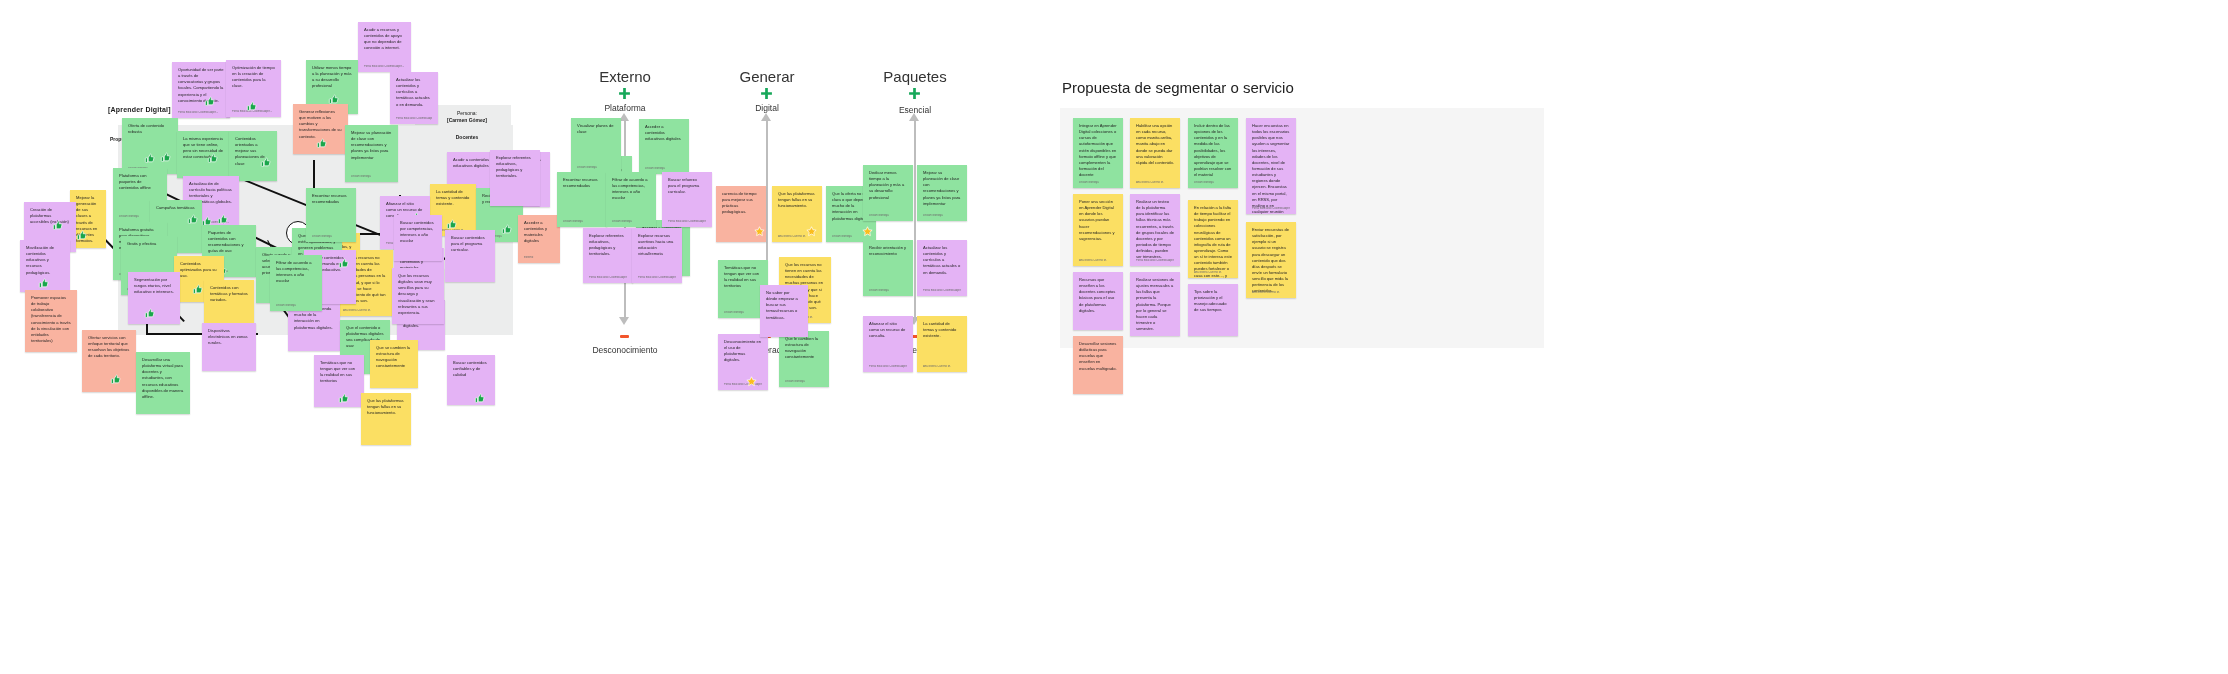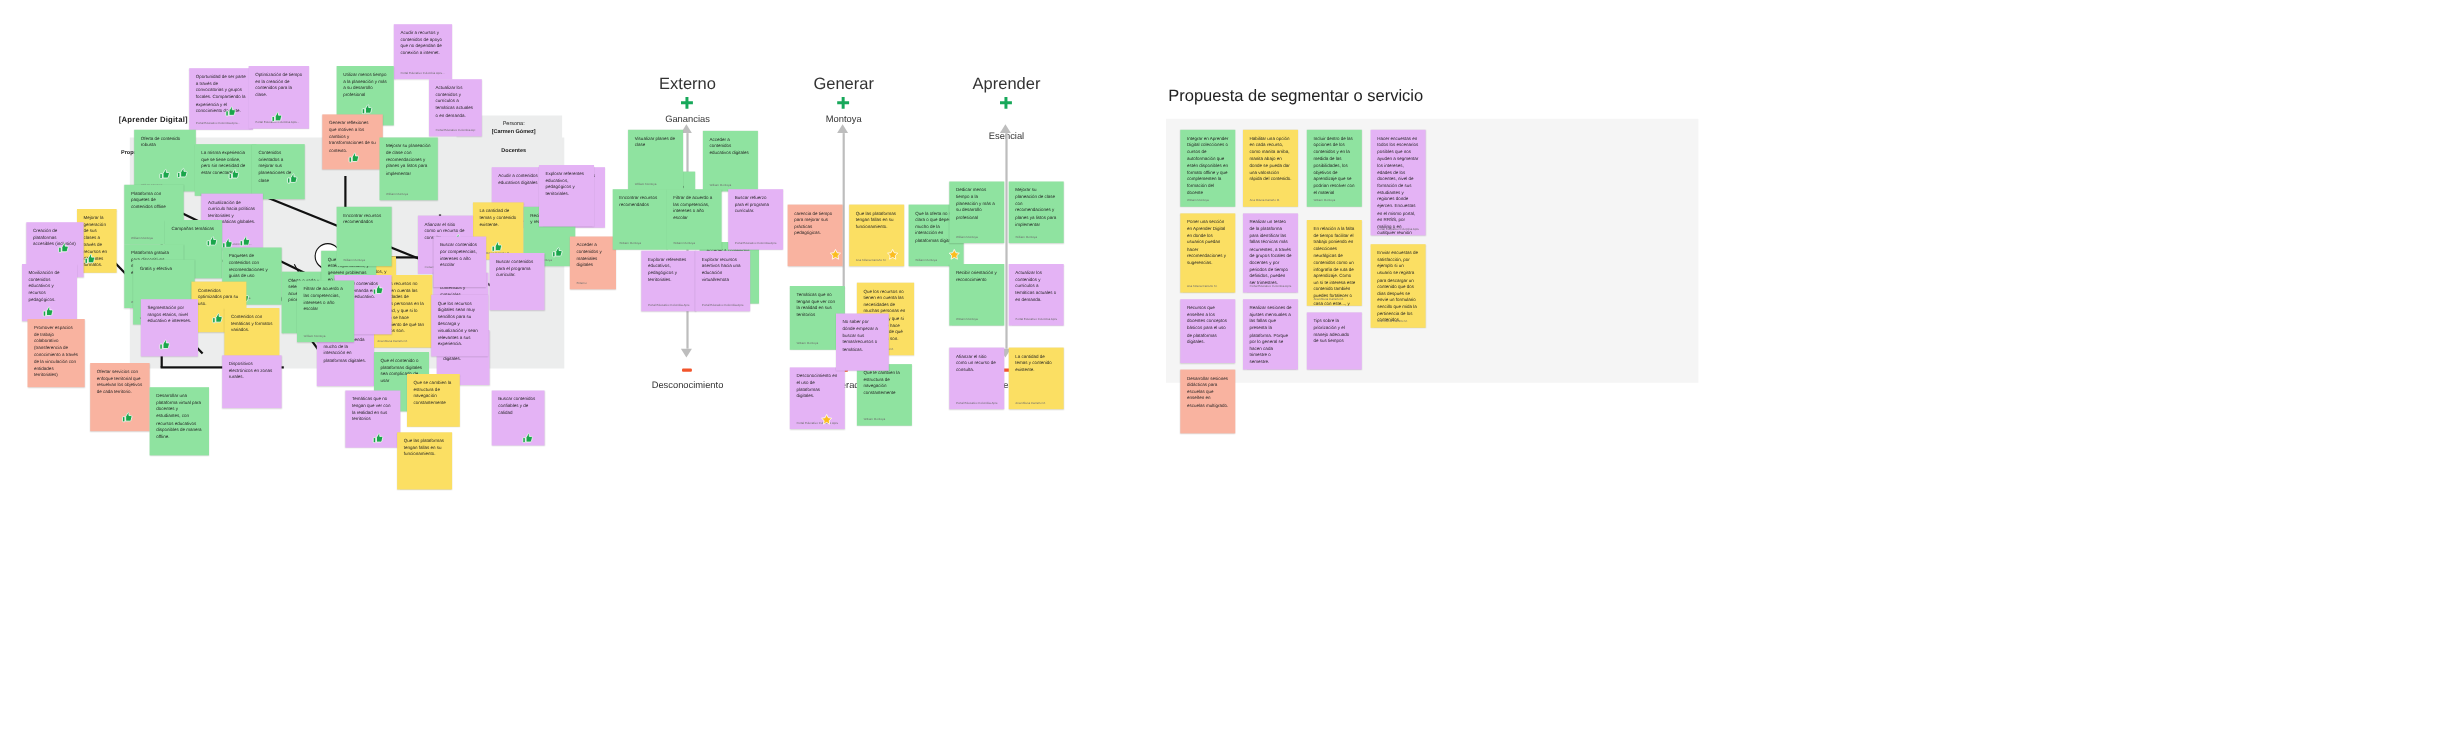--- a/index.html
+++ b/index.html
@@ -161,47 +161,47 @@
   <div class="facecircle" style="left:392px;top:222px;">
     <div class="smile"></div>
   </div>
 
   <div class="col-title" style="left:561px;top:68px;width:128px;">Externo</div>
   <div class="col-plus" style="left:618px;top:87px;">
     <svg viewBox="0 0 24 24">
         <path d="M9.5 2h5v7.5H22v5h-7.5V22h-5v-7.5H2v-5h7.5z" fill="#17a85a"></path>
       </svg>
   </div>
-  <div class="col-top-label" style="left:561px;top:103px;width:128px;">Ganancias</div>
+  <div class="col-top-label" style="left:561px;top:103px;width:128px;">Plataforma</div>
   <div class="axis-up" style="left:619px;top:113px;"></div>
   <div class="axis" style="left:623.5px;top:121px;height:196px;"></div>
   <div class="axis-dn" style="left:619px;top:317px;"></div>
   <div class="col-minus" style="left:620px;top:335px;"></div>
   <div class="col-bot-label" style="left:561px;top:345px;width:128px;">Desconocimiento</div>
 
   <div class="col-title" style="left:703px;top:68px;width:128px;">Generar</div>
   <div class="col-plus" style="left:760px;top:87px;">
     <svg viewBox="0 0 24 24">
         <path d="M9.5 2h5v7.5H22v5h-7.5V22h-5v-7.5H2v-5h7.5z" fill="#17a85a"></path>
       </svg>
   </div>
-  <div class="col-top-label" style="left:703px;top:103px;width:128px;">Montoya</div>
+  <div class="col-top-label" style="left:703px;top:103px;width:128px;">Digital</div>
   <div class="axis-up" style="left:761px;top:113px;"></div>
   <div class="axis" style="left:765.5px;top:121px;height:196px;"></div>
   <div class="axis-dn" style="left:761px;top:317px;"></div>
   <div class="col-minus" style="left:762px;top:335px;"></div>
   <div class="col-bot-label" style="left:703px;top:345px;width:128px;">Moderado</div>
 
-  <div class="col-title" style="left:851px;top:68px;width:128px;">Aprender</div>
+  <div class="col-title" style="left:851px;top:68px;width:128px;">Paquetes</div>
   <div class="col-plus" style="left:908px;top:87px;">
     <svg viewBox="0 0 24 24">
         <path d="M9.5 2h5v7.5H22v5h-7.5V22h-5v-7.5H2v-5h7.5z" fill="#17a85a"></path>
       </svg>
   </div>
-  <div class="col-top-label" style="left:851px;top:118px;width:128px;">Esencial</div>
+  <div class="col-top-label" style="left:851px;top:105px;width:128px;">Esencial</div>
   <div class="axis-up" style="left:909px;top:113px;"></div>
   <div class="axis" style="left:913.5px;top:121px;height:196px;"></div>
   <div class="axis-dn" style="left:909px;top:317px;"></div>
   <div class="col-minus" style="left:910px;top:335px;"></div>
   <div class="col-bot-label" style="left:851px;top:345px;width:128px;">Deseable</div>
 
   <div class="section-title" style="left:1062px;top:79px;">Propuesta de segmentar o servicio</div>
   <div class="panel-light" style="left:1060px;top:108px;width:484px;height:240px;"></div>
 
   <div id="notes-layer">

